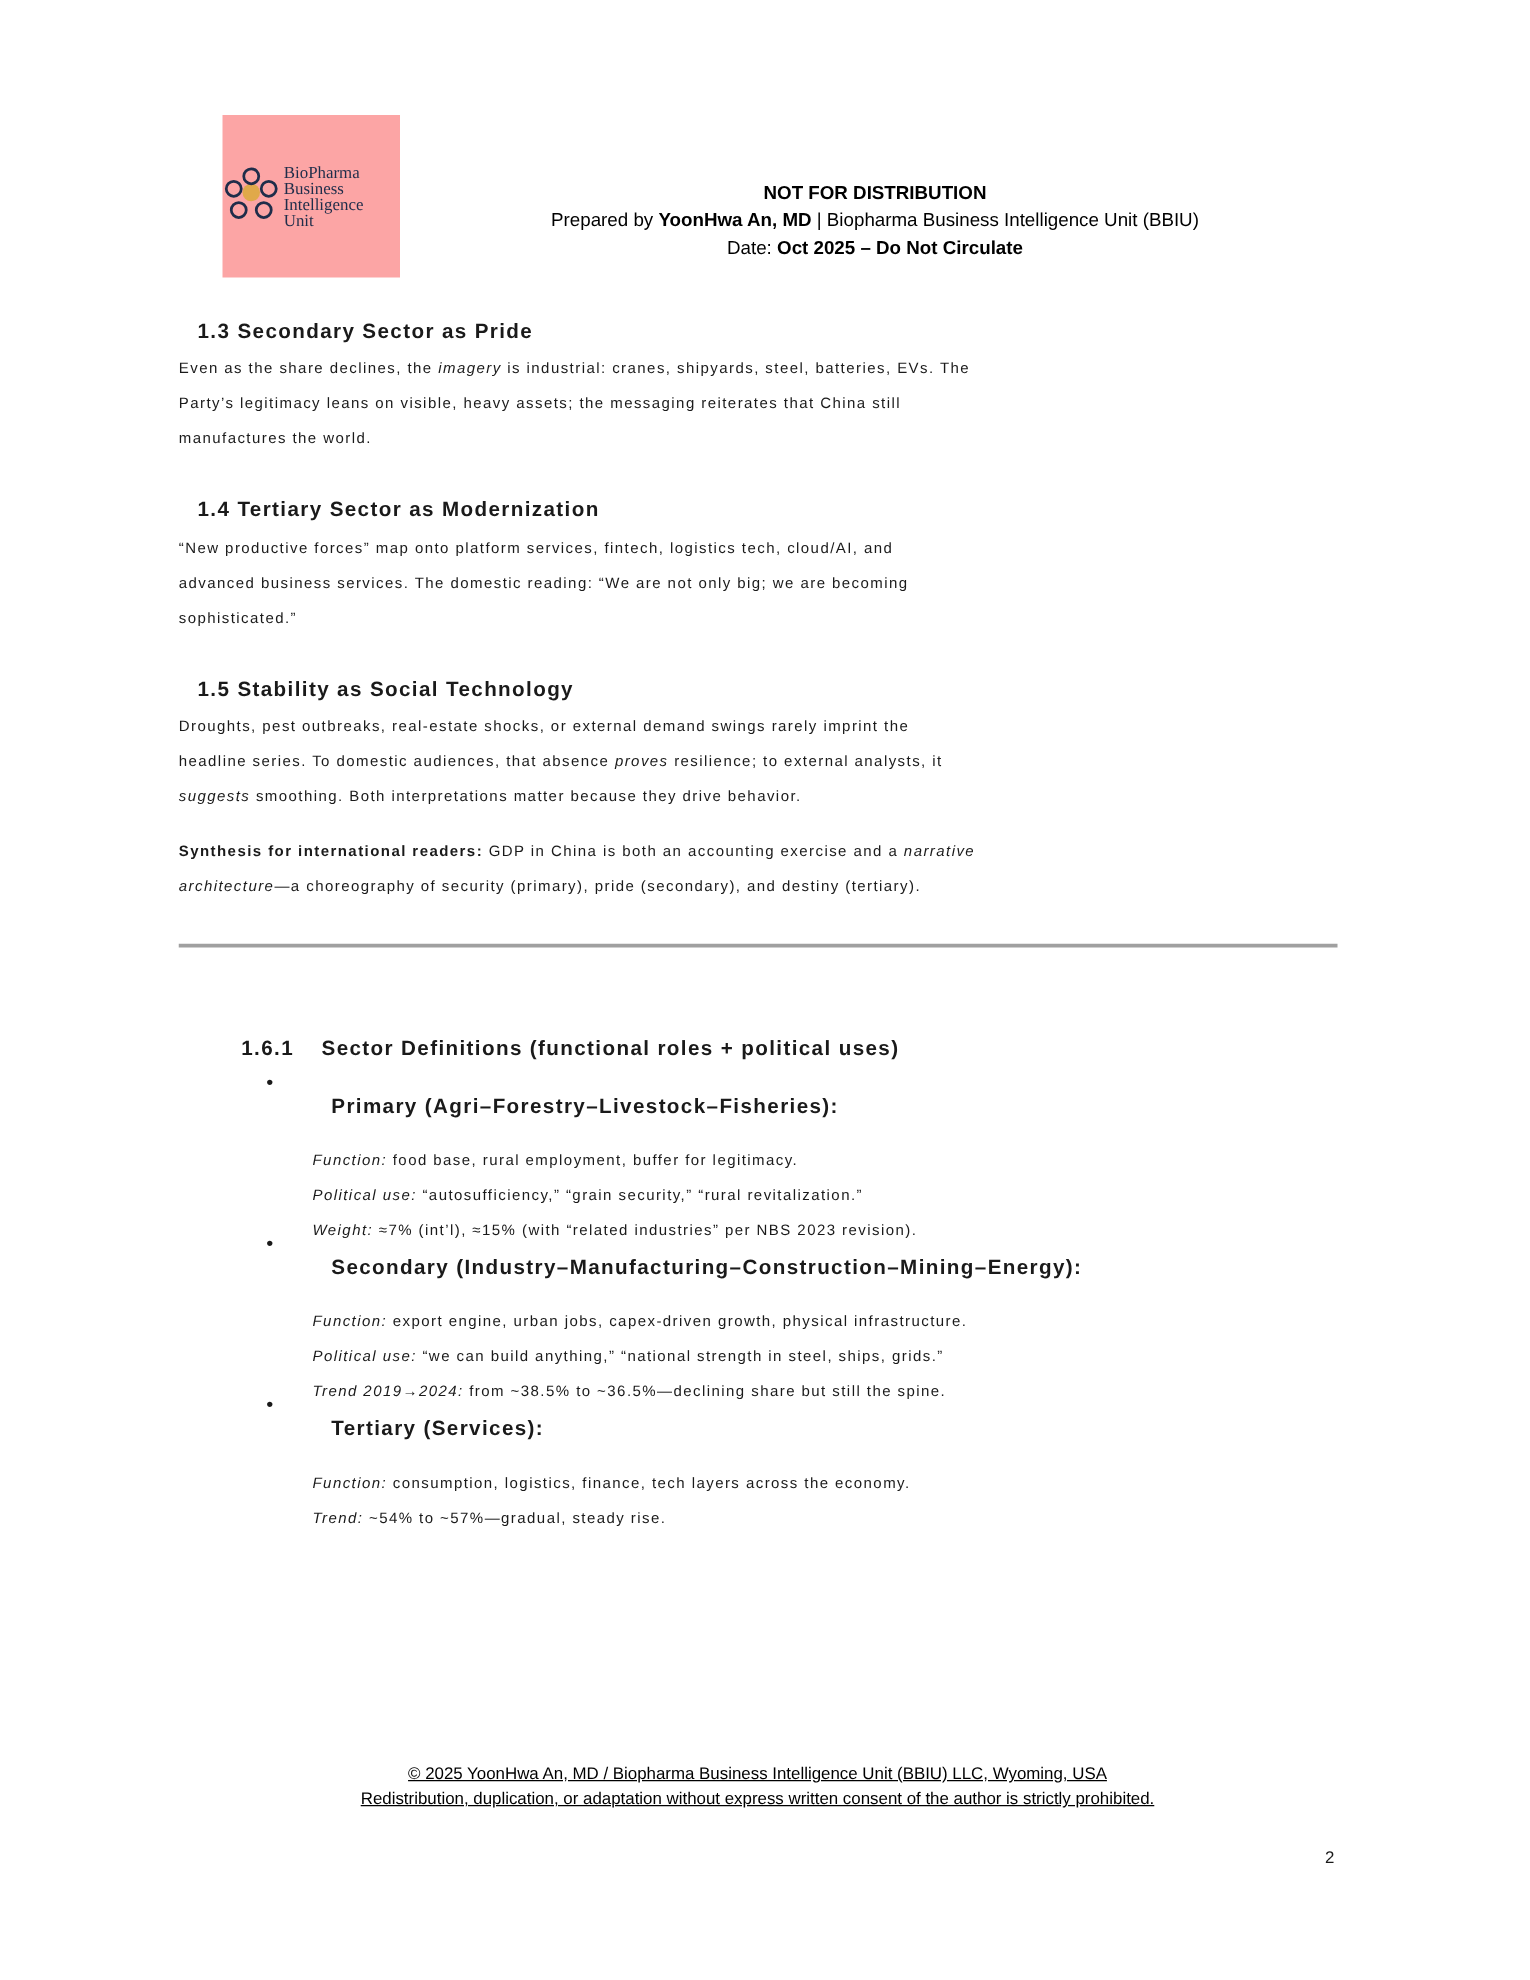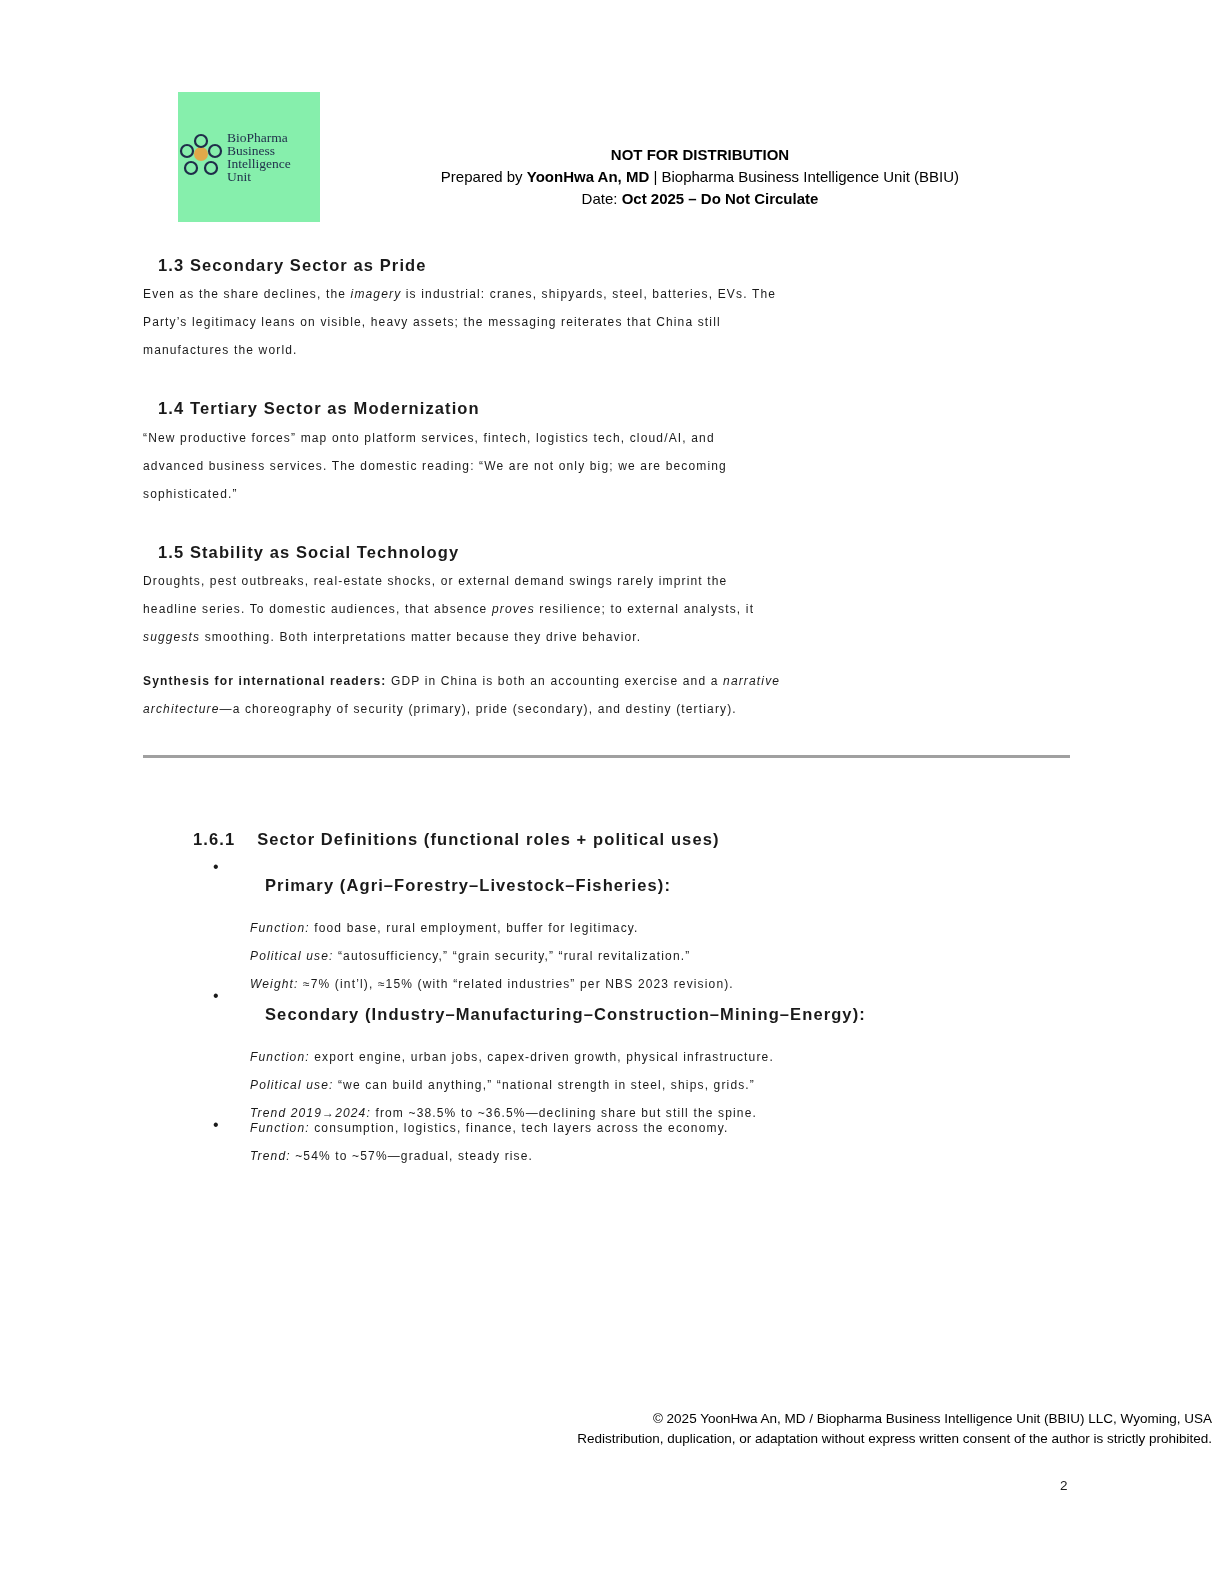--- a/index.html
+++ b/index.html
@@ -2,38 +2,38 @@
 <html><head>
 <meta charset="utf-8">
 <style>
   html, body { margin: 0; padding: 0; background: #ffffff; }
   body { width: 1224px; height: 1584px; position: relative; overflow: hidden;
          font-family: "Liberation Sans", "DejaVu Sans", sans-serif; color: #1a1a1a; }
   .page { position: absolute; left: 0; top: 0; width: 1224px; height: 1584px; }
 
   
   .logo { position: absolute; left: 178px; top: 92px; width: 142px; height: 130px;
-          background: #86efac; display: flex; align-items: center; }
+          background: #fca5a5; display: flex; align-items: center; }
   .logo svg { display: block; }
   .logo-text { font-family: "Liberation Serif", "DejaVu Serif", serif; color: #1f2d4a;
                font-size: 13.5px; line-height: 13px; margin-left: 3px; }
   .hdr { position: absolute; left: 410px; top: 144px; width: 580px; text-align: center;
          font-size: 15px; line-height: 22px; color: #000; }
   .hdr b { font-weight: bold; }
   .h { font-weight: bold; font-size: 16.5px; letter-spacing: 1.1px; margin: 15px; line-height: 28px; }
   .p { font-size: 12px; letter-spacing: 1.15px; line-height: 28px; margin: 0; }
   .blk { position: absolute; left: 143px; width: 930px; }
 
   .rule { position: absolute; left: 143px; top: 755px; width: 927px; height: 3px; background: #a0a0a0; }
 
   .bullet { position: absolute; left: 213px; font-size: 16px; }
   .blist { position: absolute; left: 250px; width: 820px; }
 
-  .footer { position: absolute; left: 0; top: 1409px; width: 1212px; text-align: right;
-            font-size: 13.5px; line-height: 20px; color: #000; }
+  .footer { position: absolute; left: 0; top: 1409px; width: 1212px; text-align: center;
+            font-size: 13.5px; line-height: 20px; color: #000; text-decoration: underline; }
   .pagenum { position: absolute; left: 1060px; top: 1478px; font-size: 13.5px; }
   i { font-style: italic; }
 </style>
 </head>
 <body>
 
 <div class="page">
 
   <div class="logo">
     <svg width="46" height="48" viewBox="0 0 46 48">
@@ -109,20 +109,21 @@
   <div class="bullet" style="top:987px">•</div>
   <div class="blist" style="top:985px">
     <p class="h">Secondary (Industry–Manufacturing–Construction–Mining–Energy):</p>
     <p class="p"><i>Function:</i><span> export engine, urban jobs, capex-driven growth, physical infrastructure.</span></p>
     <p class="p"><i>Political use:</i><span> “we can build anything,” “national strength in steel, ships, grids.”</span></p>
     <p class="p"><i>Trend 2019→2024:</i><span> from ~38.5% to ~36.5%—declining share but still the spine.</span></p>
   </div>
 
   <div class="bullet" style="top:1116px">•</div>
   <div class="blist" style="top:1114px">
+    <p class="h">Tertiary (Services):</p>
     <p class="p"><i>Function:</i><span> consumption, logistics, finance, tech layers across the economy.</span></p>
     <p class="p"><i>Trend:</i><span> ~54% to ~57%—gradual, steady rise.</span></p>
   </div>
 
   <div class="footer">
     <div>© 2025 YoonHwa An, MD / Biopharma Business Intelligence Unit (BBIU) LLC, Wyoming, USA</div>
     <div>Redistribution, duplication, or adaptation without express written consent of the author is strictly prohibited.</div>
   </div>
   <div class="pagenum">2</div>
 </div>

